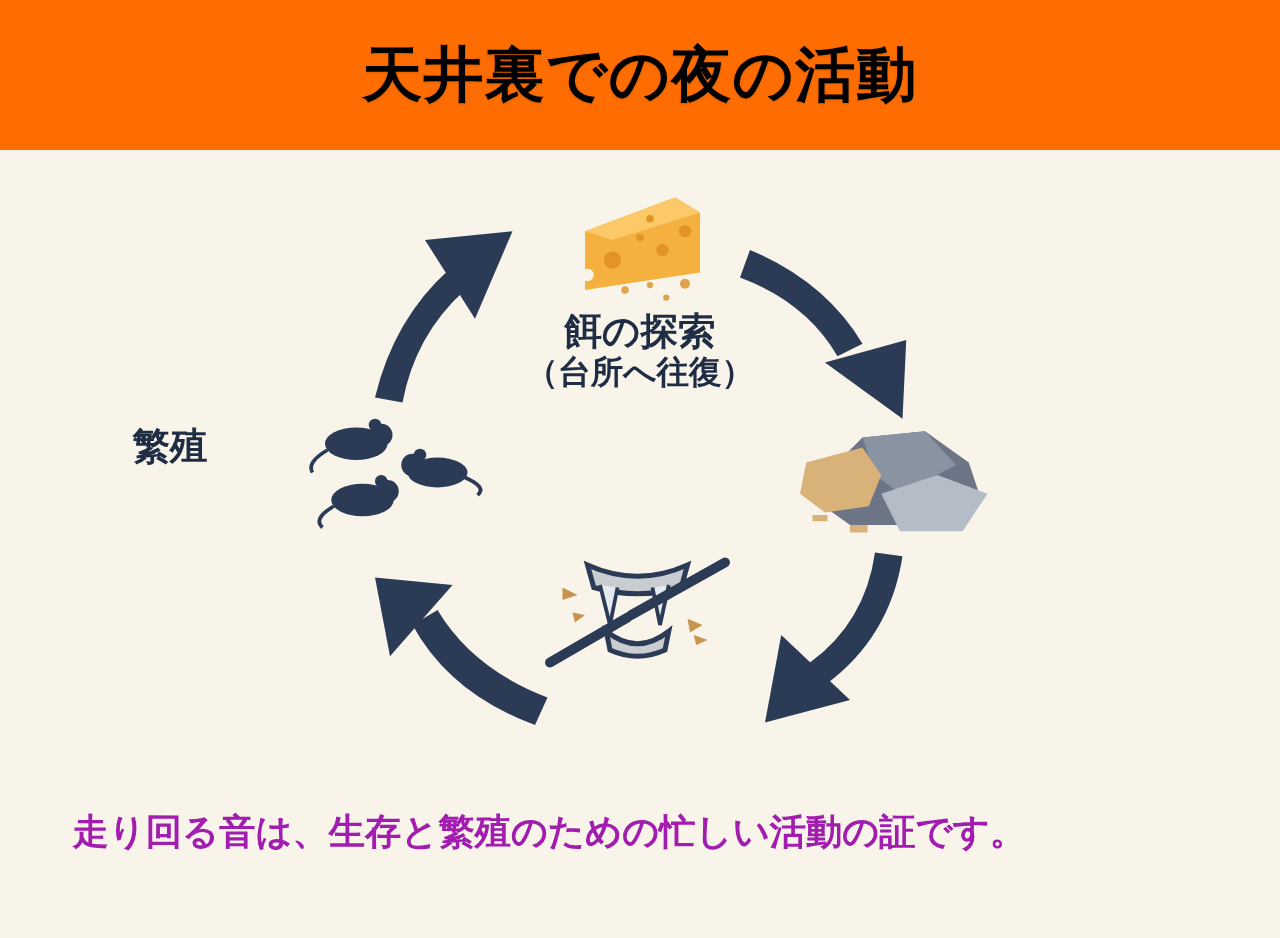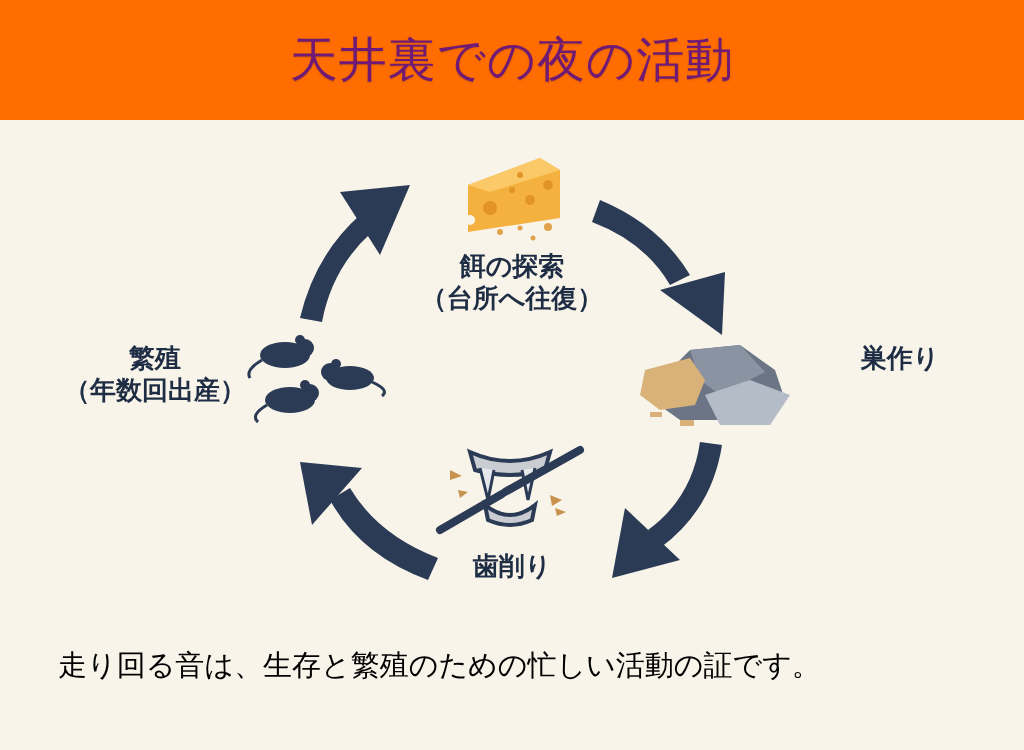--- a/index.html
+++ b/index.html
@@ -9,33 +9,33 @@
     font-family: "DejaVu Sans", sans-serif;
     position: relative;
     color: #1e2d44;
   }
   .header {
     position: absolute; left: 0; top: 0; width: 1024px; height: 120px;
     background: #ff6d00;
     display: flex; align-items: center; justify-content: center;
   }
   .header h1 {
-    margin: 4px; color: #701a75; font-size: 48px; font-weight: normal;
+    margin: 4px; color: #000000; font-size: 48px; font-weight: bold;
     letter-spacing: 1px;
     text-shadow: 0 1px 2px rgba(0,0,0,0.15);
   }
   .diagram { position: absolute; left: 0; top: 0; width: 1024px; height: 750px; }
   .label {
     position: absolute; text-align: center; color: #1e2d44;
   }
-  .label .main { font-size: 26px; font-weight: bold; line-height: 36px; display: block; }
+  .label .main { font-size: 30px; font-weight: bold; line-height: 36px; display: block; }
   .label .sub { font-size: 26px; font-weight: bold; line-height: 28px; display: block; }
   .footer {
     position: absolute; left: 58px; top: 646px; width: 920px;
-    font-size: 29px; font-weight: normal; color: #000000; white-space: nowrap;
+    font-size: 29px; font-weight: bold; color: #a21caf; white-space: nowrap;
   }
 </style>
 </head>
 <body>
 
 <div class="header">
   <h1>天井裏での夜の活動</h1>
 </div>
 
 <svg class="diagram" viewBox="0 0 1024 750" xmlns="http://www.w3.org/2000/svg">
@@ -120,25 +120,22 @@
     </g>
   </g>
 </svg>
 
 <div class="label" style="left:412px; top:248px; width:200px;">
   <span class="main">餌の探索</span>
   <span class="sub">（台所へ往復）</span>
 </div>
 
 <div class="label" style="left:800px; top:340px; width:200px;">
-  <span class="main">巣作り</span>
 </div>
 
 <div class="label" style="left:412px; top:548px; width:200px;">
-  <span class="main">歯削り</span>
 </div>
 
-<div class="label" style="left:55px; top:340px; width:200px;">
+<div class="label" style="left:36px; top:340px; width:200px;">
   <span class="main">繁殖</span>
-  <span class="sub">（年数回出産）</span>
 </div>
 
 <div class="footer">走り回る音は、生存と繁殖のための忙しい活動の証です。</div>
 
 </body></html>

